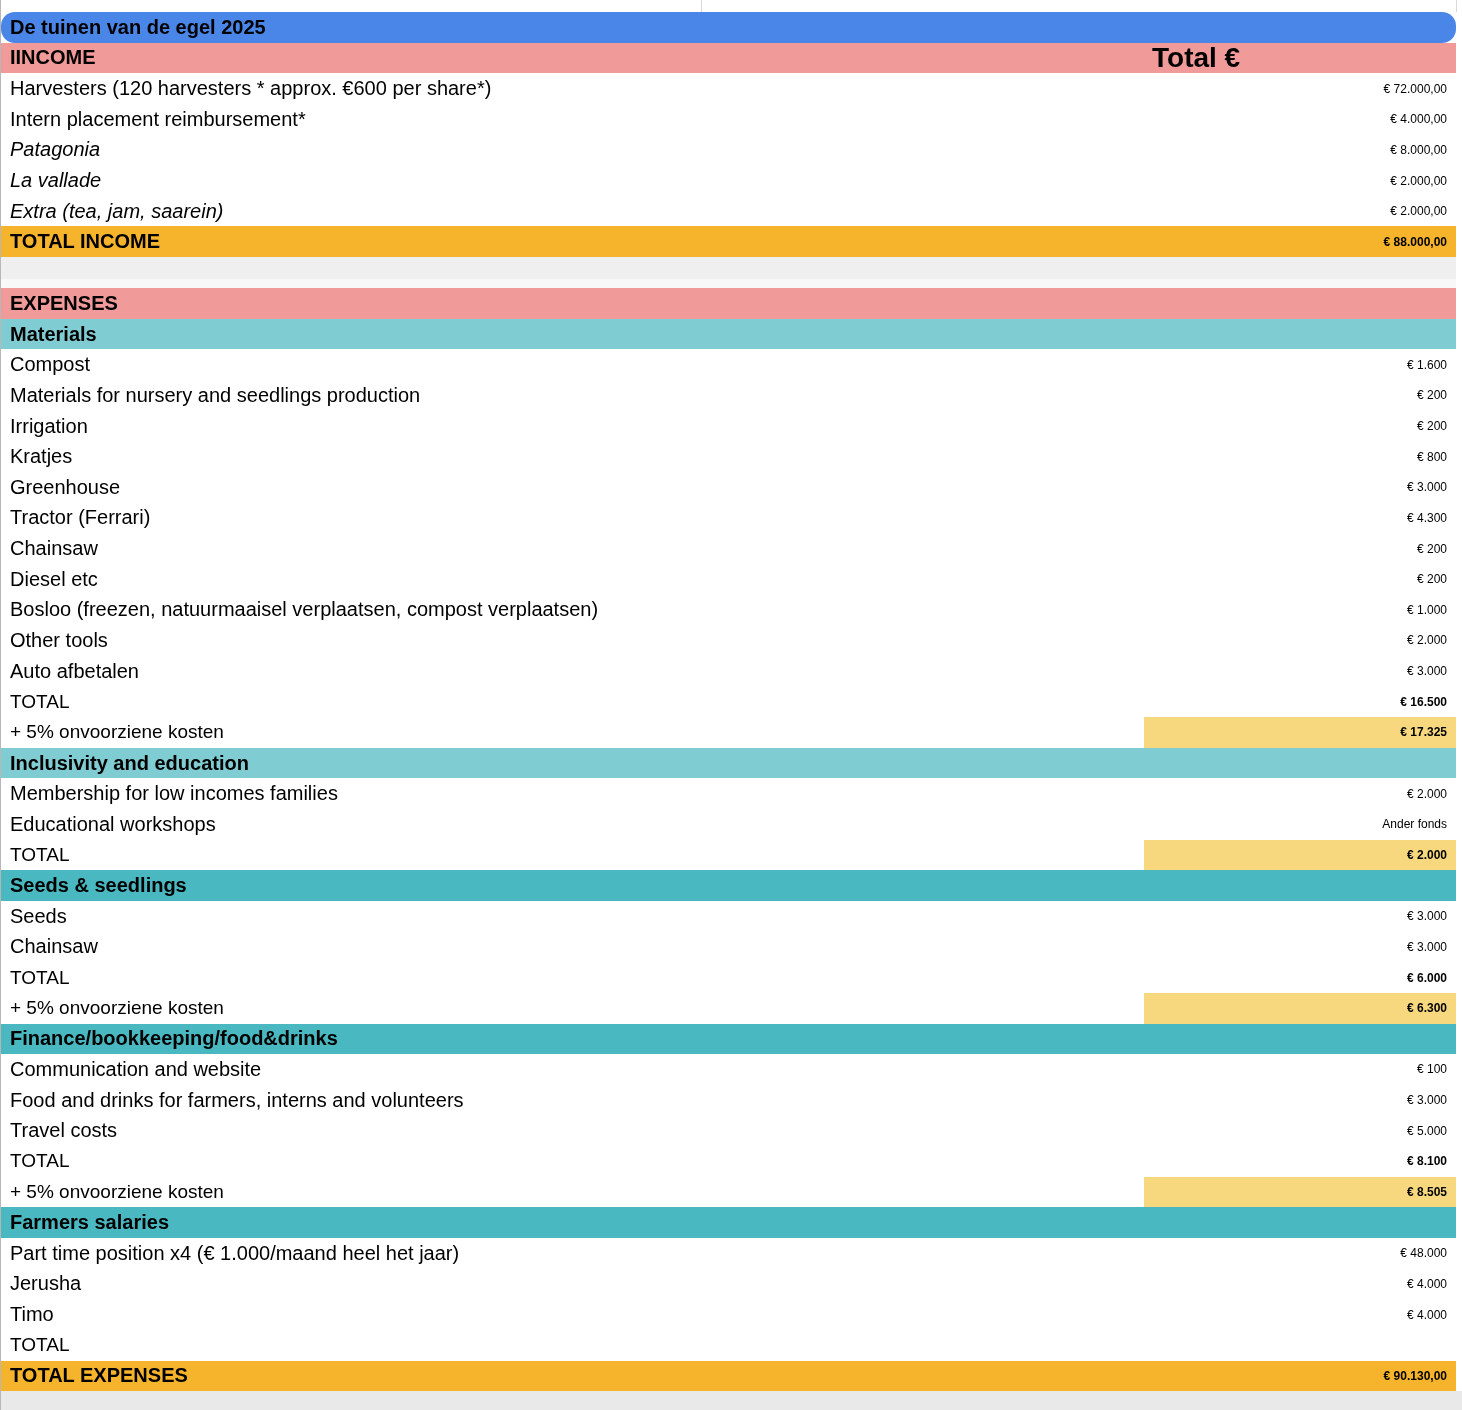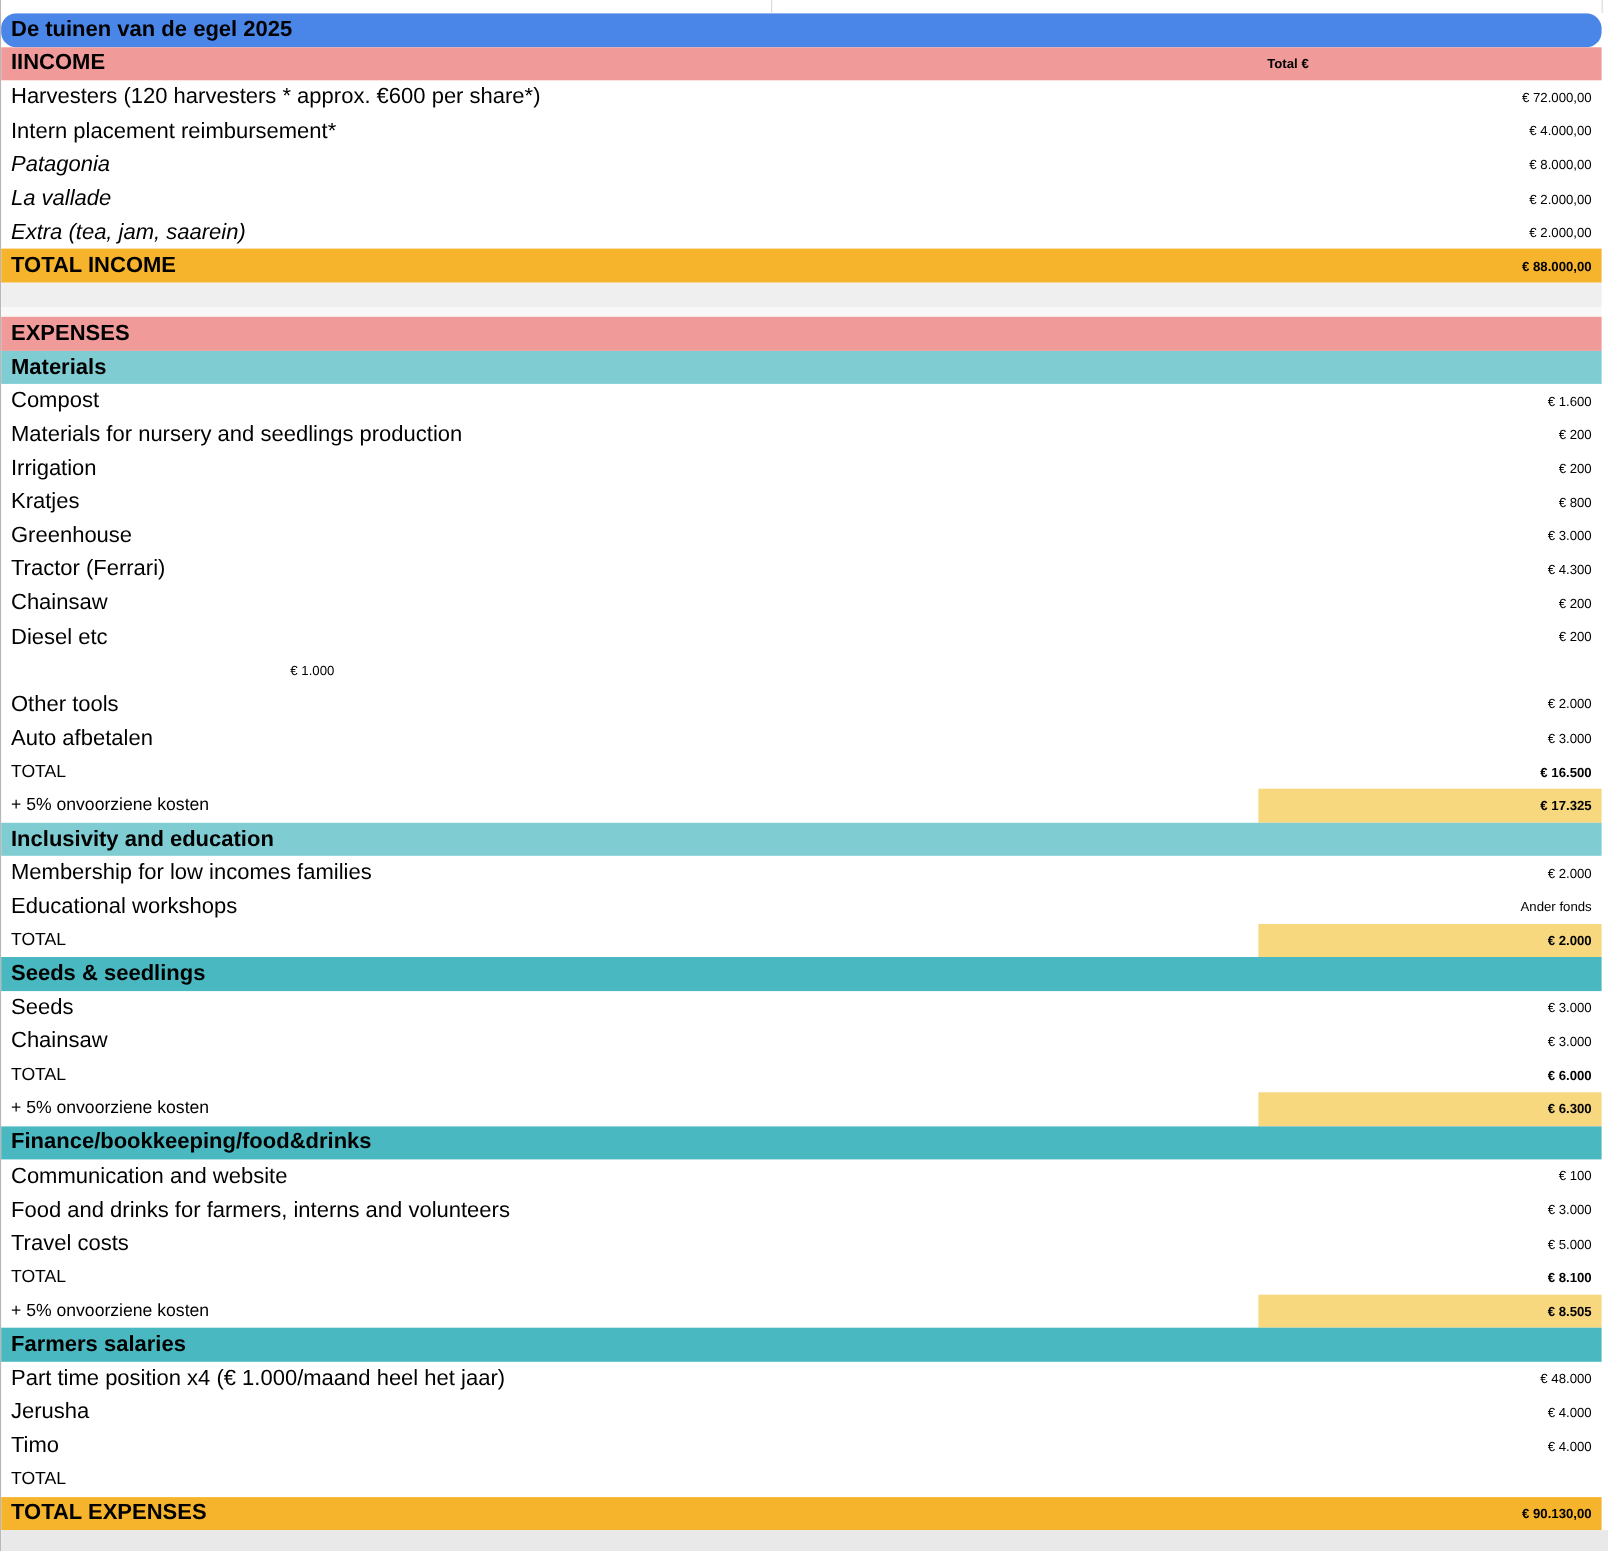--- a/index.html
+++ b/index.html
@@ -11,24 +11,24 @@
     display:flex; flex-direction:column;
     border-left:1px solid #b7b7b7;
     position:relative;
   }
   .top-strip { height:12px; position:relative; background:#fff; flex:none; }
   .top-strip .vline { position:absolute; top:0; bottom:0; width:1px; background:#d9d9d9; }
   .row { display:flex; align-items:stretch; height:30.65px; width:1455px; flex:none; }
   .cell { display:flex; align-items:center; min-width:0; }
   .cell.label { flex:1; padding-left:9px; font-size:20px; white-space:nowrap; overflow:hidden; }
   .cell.value { width:312px; justify-content:flex-end; padding-right:9px; font-size:12px; white-space:nowrap; }
-  .cell.value-left { width:312px; padding-left:8px; font-size:12px; white-space:nowrap; }
+  .cell.value-left { width:312px; padding-left:8px; font-size:28px; white-space:nowrap; }
   .bold { font-weight:bold; }
   .italic { font-style:italic; }
-  .cell.small { font-size:16px;text-align:right; }
+  .cell.small { font-size:19px;text-align:right; }
   .blue { background:var(--header_blue);border-radius:14px; }
   .pink { background:var(--header_pink); }
   .orange { background:var(--total_orange); }
   .teal-light { background:var(--section_teal_light);justify-content:flex-end; }
   .teal-dark { background:var(--section_teal_dark); }
   .cell.highlight { background:var(--highlight_yellow); }
   .gap { height:31px; width:1455px; flex:none;
          background:linear-gradient(to bottom, var(--gap_gray) 0%, var(--gap_gray) 72%, #f8f8f8 72%, #f8f8f8 100%); }
   .bottom-strip { flex:1; width:1462px; background:var(--bottom_gray); }
 </style>
@@ -99,20 +99,21 @@
       </div><div class="row">
         <div class="cell label">Tractor (Ferrari)</div>
         <div class="cell value">€ 4.300</div>
       </div><div class="row">
         <div class="cell label">Chainsaw</div>
         <div class="cell value">€ 200</div>
       </div><div class="row">
         <div class="cell label">Diesel etc</div>
         <div class="cell value">€ 200</div>
       </div><div class="row">
+        <div class="cell label">Bosloo (freezen, natuurmaaisel verplaatsen, compost verplaatsen)</div>
         <div class="cell value">€ 1.000</div>
       </div><div class="row">
         <div class="cell label">Other tools</div>
         <div class="cell value">€ 2.000</div>
       </div><div class="row">
         <div class="cell label">Auto afbetalen</div>
         <div class="cell value">€ 3.000</div>
       </div><div class="row">
         <div class="cell label small">TOTAL</div>
         <div class="cell value bold">€ 16.500</div>

